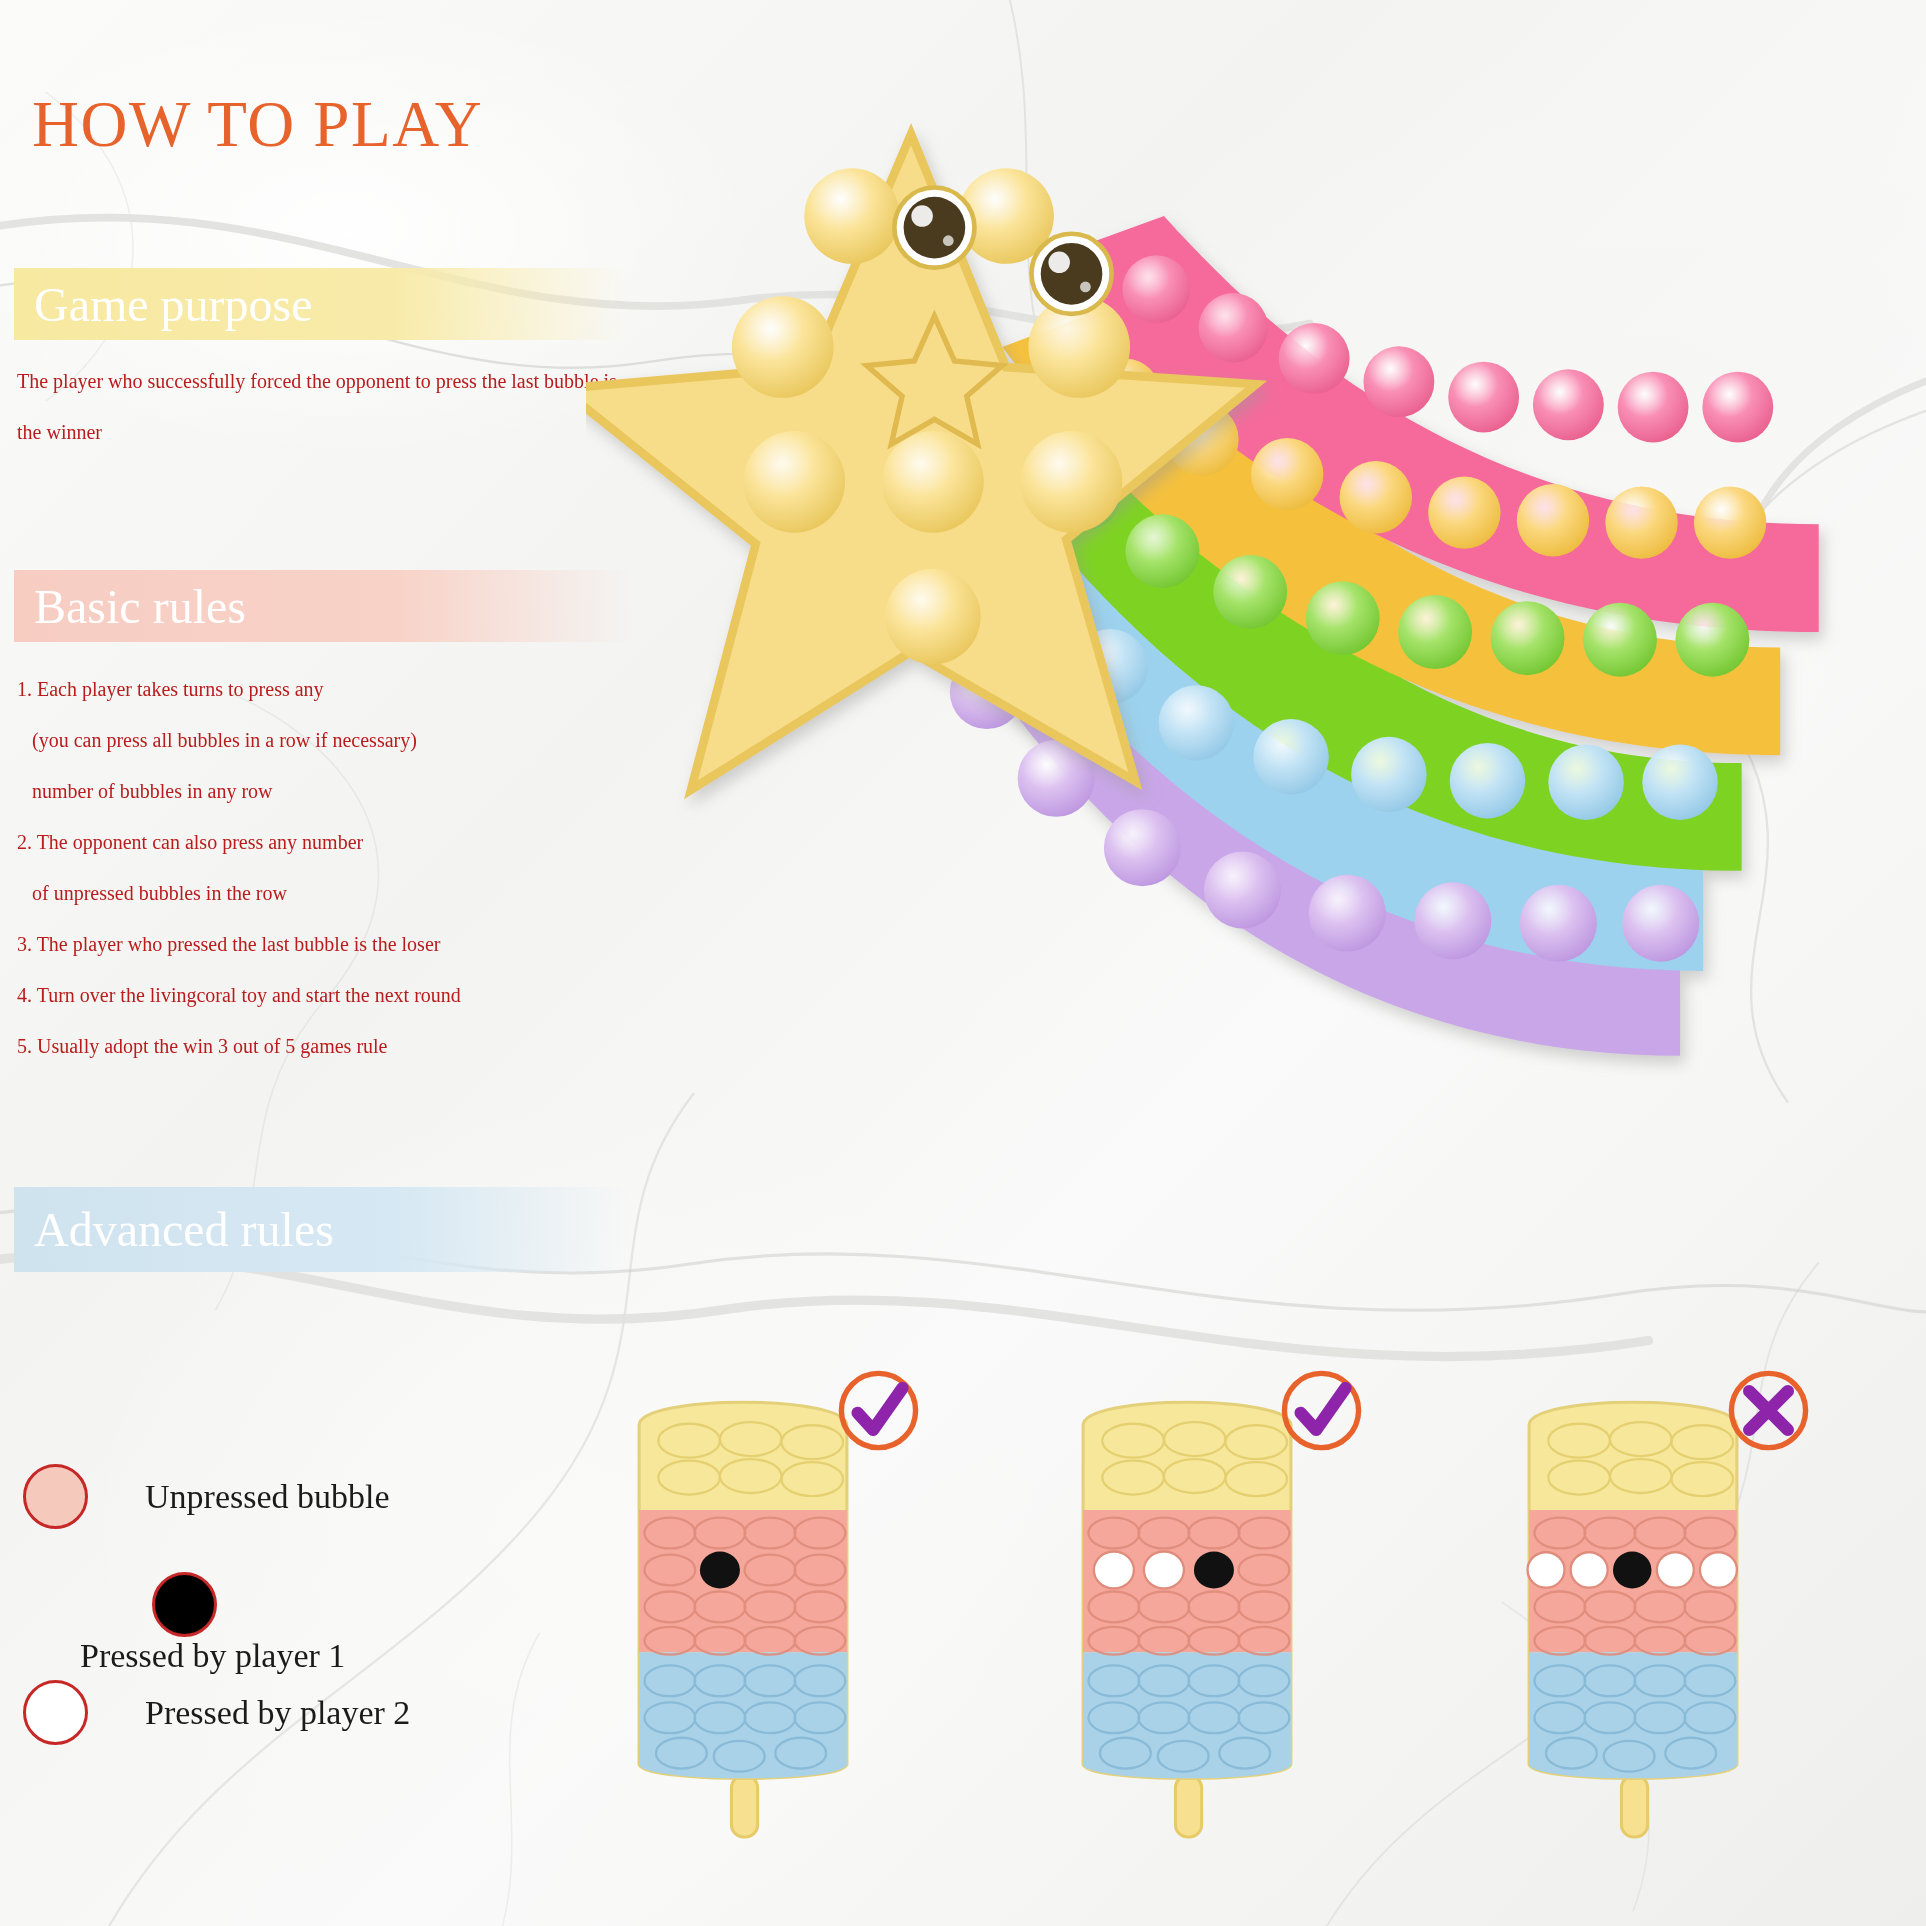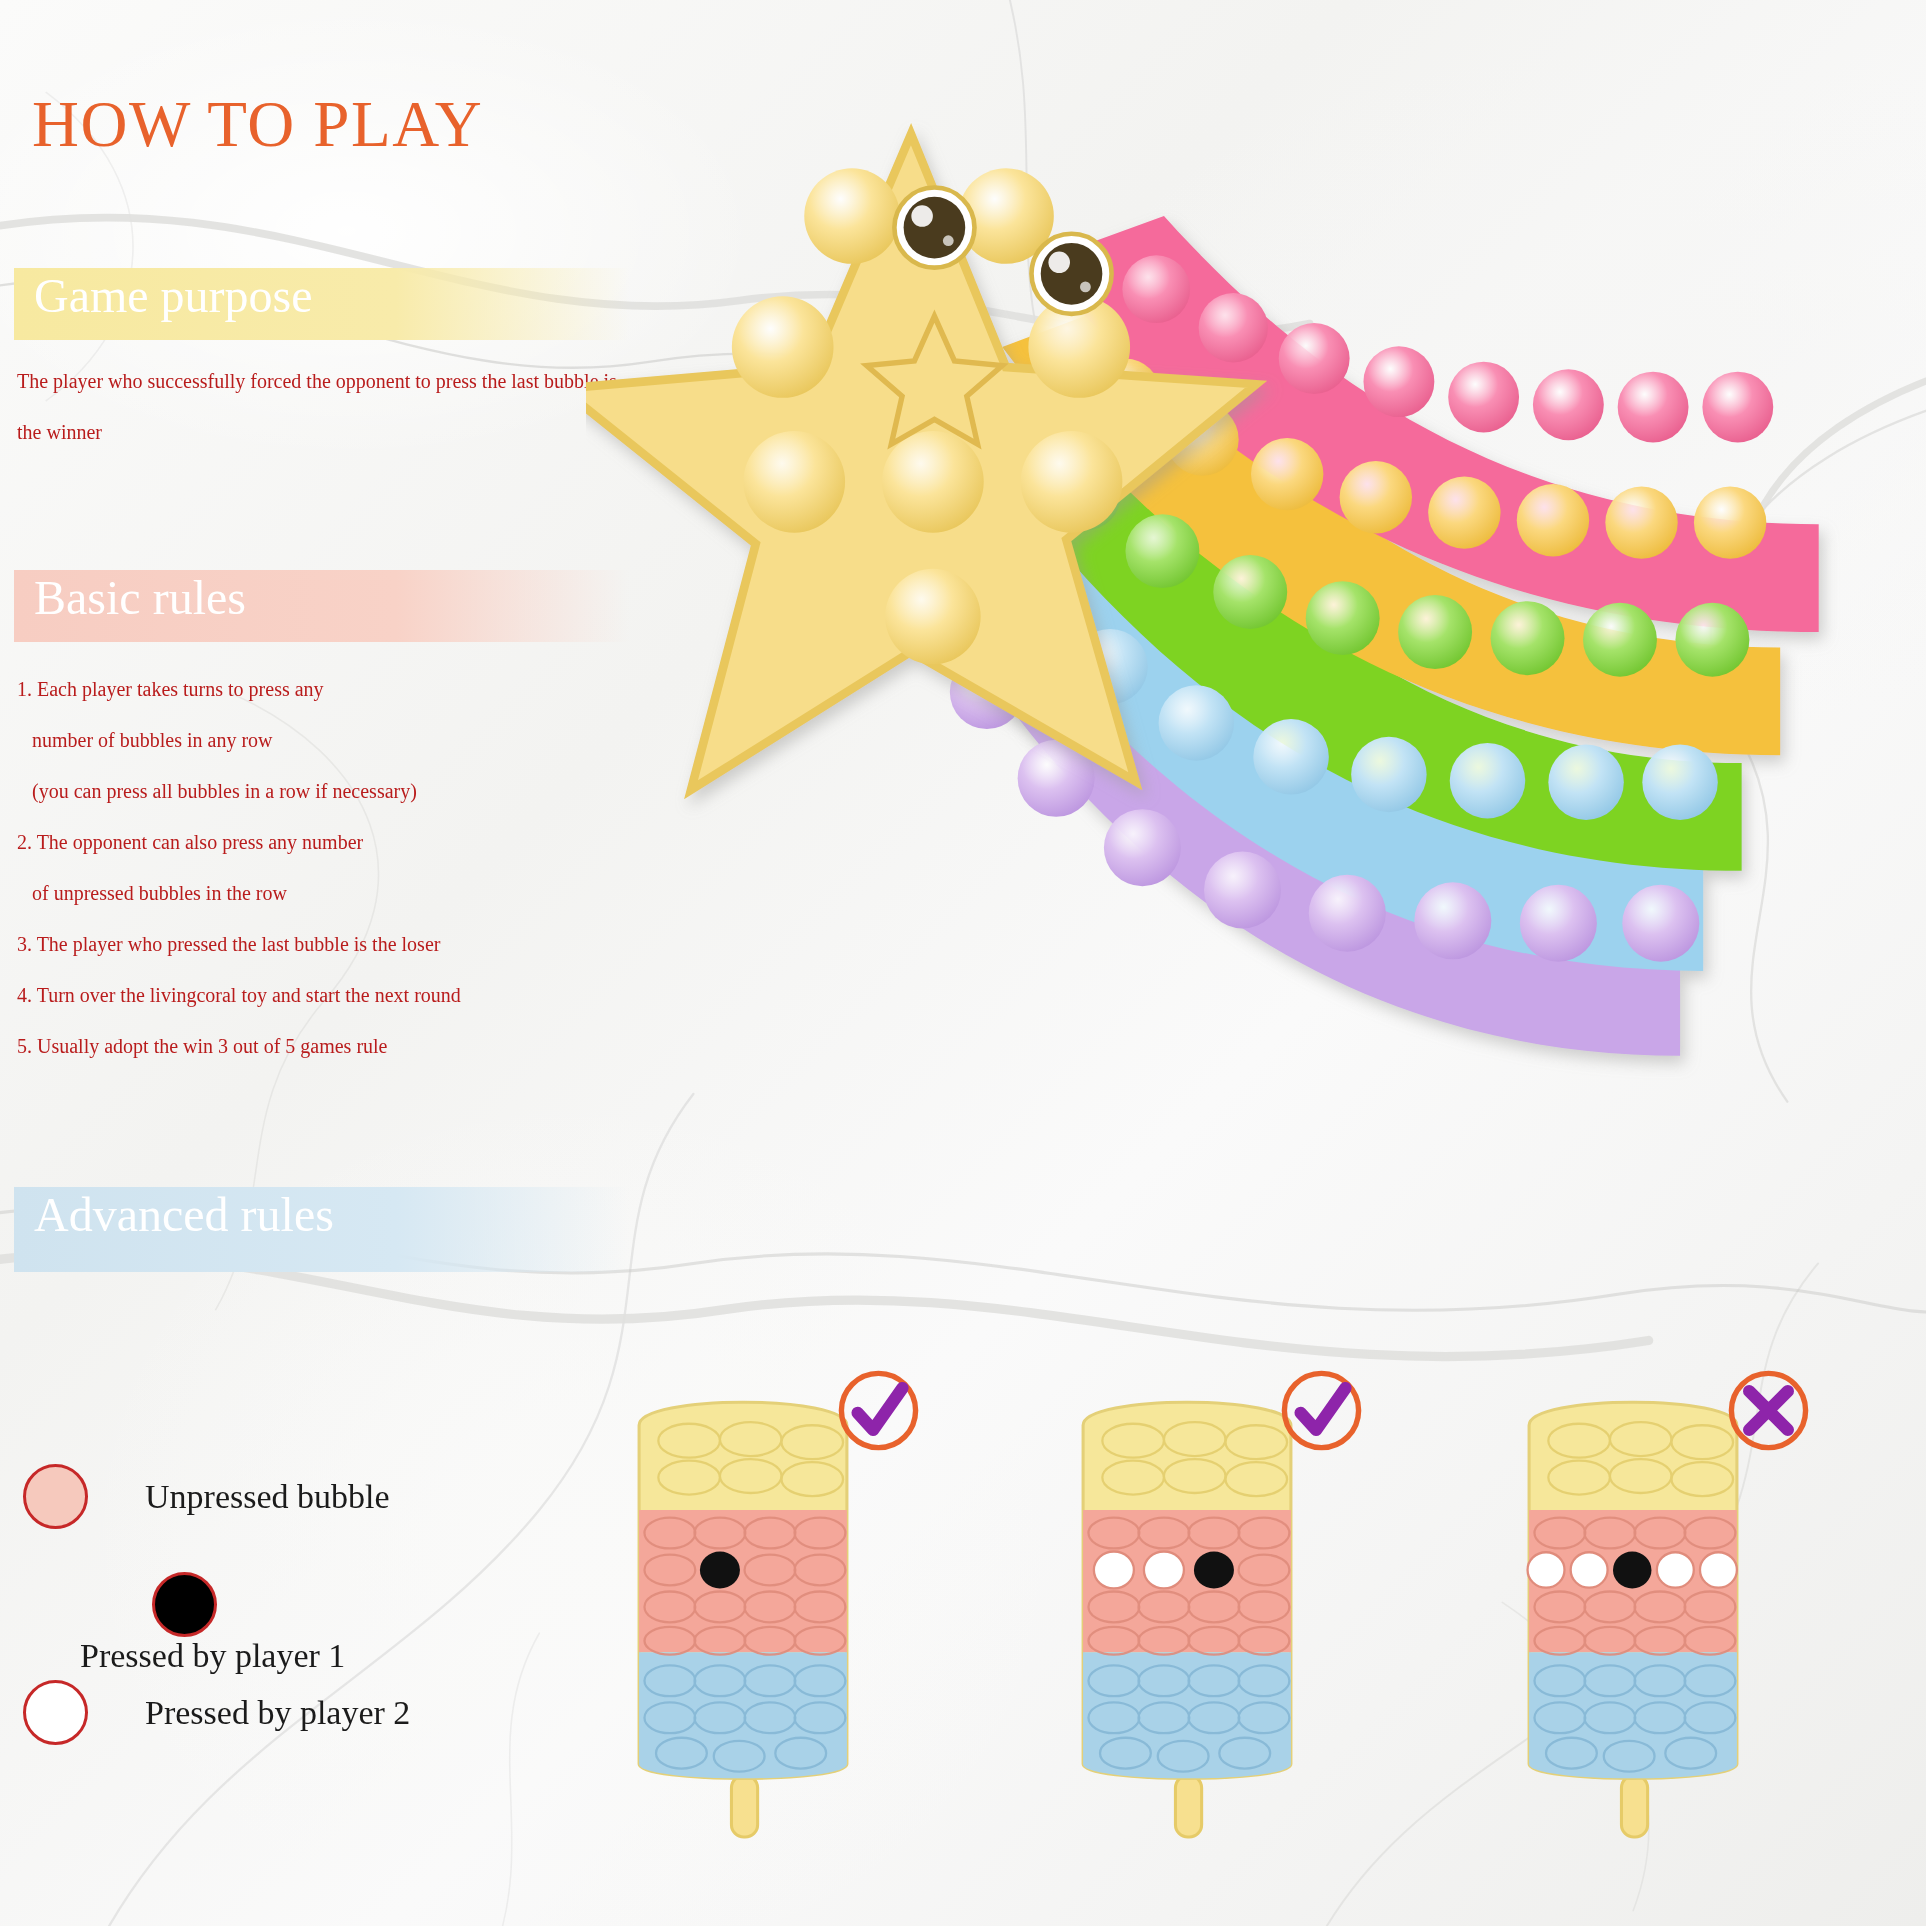--- a/index.html
+++ b/index.html
@@ -24,21 +24,21 @@
   
   .page{position:absolute;inset:0;}
   #title{
     position:absolute;left:32px;top:87px;
     font-size:65px;letter-spacing:1.5px;
     color:#e8622c;
     font-family:"Liberation Serif", serif;
   }
   .band{
     position:absolute;
-    display:flex;align-items:flex-start;
+    display:flex;align-items:center;
     padding-left:20px;
     color:#ffffff;
     font-size:48px;
     box-sizing:border-box;
   }
   #band-purpose{left:14px;top:268px;width:616px;height:72px;background:linear-gradient(90deg,#f7e9a0 0%,#f8ebaa 62%,rgba(248,235,170,0) 100%);}
   #band-basic{left:14px;top:570px;width:616px;height:72px;background:linear-gradient(90deg,#f7cdc2 0%,#f8d2c7 62%,rgba(248,210,199,0) 100%);}
   #band-adv{left:14px;top:1187px;width:616px;height:85px;background:linear-gradient(90deg,#cfe3ef 0%,#d6e8f3 62%,rgba(214,232,243,0) 100%);}
 
   .para{
@@ -109,22 +109,22 @@
   <div class="band" id="band-purpose">
     <span>Game purpose</span>
   </div>
   <div class="para" id="purpose-text">The player who successfully forced the opponent to press the last bubble is the winner</div>
 
   <div class="band" id="band-basic">
     <span>Basic rules</span>
   </div>
   <div class="para" id="basic-list">
     <div>1. Each player takes turns to press any</div>
+    <div>   (you can press all bubbles in a row if necessary)</div>
     <div>   number of bubbles in any row</div>
-    <div>   (you can press all bubbles in a row if necessary)</div>
     <div>2. The opponent can also press any number</div>
     <div>   of unpressed bubbles in the row</div>
     <div>3. The player who pressed the last bubble is the loser</div>
     <div>4. Turn over the livingcoral toy and start the next round</div>
     <div>5. Usually adopt the win 3 out of 5 games rule</div>
   </div>
 
   <div class="band" id="band-adv">
     <span>Advanced rules</span>
   </div>

